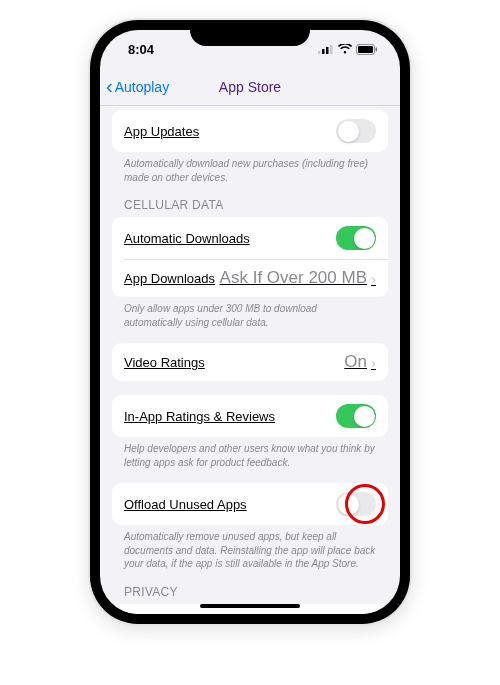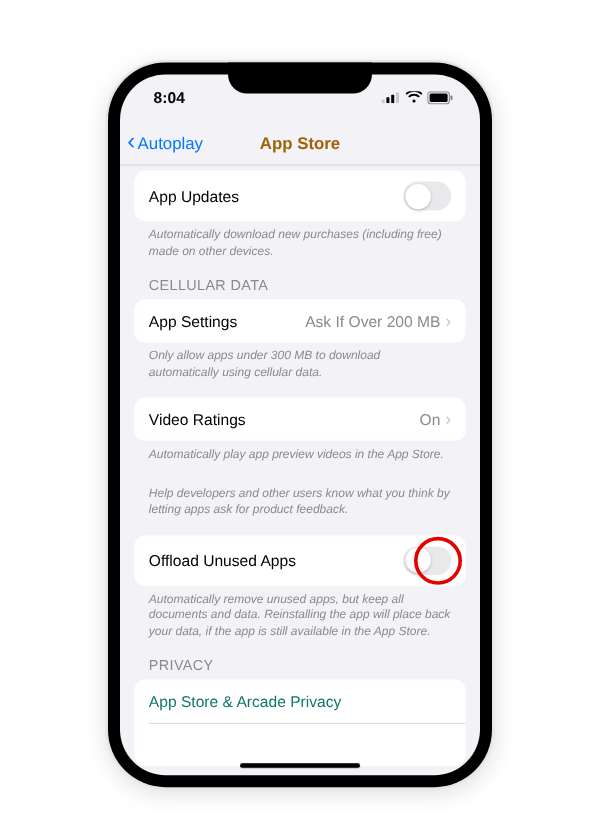--- a/index.html
+++ b/index.html
@@ -15,21 +15,20 @@
       padding: 20px 0;
     }
     .phone-frame {
       width: 320px;
       height: 604px;
       background: #000;
       border-radius: 48px;
       padding: 10px;
       box-shadow: 0 0 0 2px #e5e5e5, 0 4px 20px rgba(0,0,0,0.15);
       position: relative;
-      margin-top: 32px;
     }
     .phone-inner {
       width: 100%;
       height: 100%;
       background: #f2f2f7;
       border-radius: 38px;
       overflow: hidden;
       position: relative;
     }
     .notch {
@@ -77,22 +76,22 @@
     .back-chevron {
       font-size: 20px;
       font-weight: 500;
       margin-right: 2px;
     }
     .nav-title {
       position: absolute;
       left: 50%;
       transform: translateX(-50%);
       font-size: 14px;
-      font-weight: 700;
-      color: #a16207;
+      font-weight: 400;
+      color: #4c1d95;
     }
     .content {
       height: calc(100% - 76px);
       overflow-y: auto;
       padding-bottom: 20px;
     }
     .group {
       margin: 0 12px;
     }
     .section-header {
@@ -114,36 +113,37 @@
       border-radius: 9px;
       overflow: hidden;
     }
     .cell {
       display: flex;
       align-items: center;
       justify-content: space-between;
       padding: 9px 12px;
       min-height: 36px;
       position: relative;
+      text-decoration: underline;
     }
     .cell + .cell::before {
       content: "";
       position: absolute;
       top: 0;
       left: 12px;
       right: 0;
       height: 0.5px;
       background: rgba(0,0,0,0.12);
     }
     .cell-label {
       font-size: 13px;
       color: #000;
     }
     .cell-value {
-      font-size: 13px;
+      font-size: 17px;
       color: #8a8a8e;
       margin-left: auto;
       margin-right: 4px;
     }
     .cell-link {
       font-size: 13px;
       color: #0f766e;
     }
     .chevron {
       color: #c7c7cc;
@@ -252,40 +252,53 @@
               </div>
           </div>
         </div>
         <div class="section-footer">Automatically download new purchases (including free) made on other devices.</div>
       </div>
 
       <div class="group">
         <div class="section-header">CELLULAR DATA</div>
         <div class="cell-group">
           <div class="cell">
-            <span class="cell-label">App Settings</span>
+            <span class="cell-label">Automatic Downloads</span>
+            <div class="toggle on">
+                <div class="toggle-knob"></div>
+              </div>
+          </div>
+          <div class="cell">
+            <span class="cell-label">App Downloads</span>
             <span class="cell-value">Ask If Over 200 MB</span>
             <span class="chevron">›</span>
           </div>
         </div>
         <div class="section-footer">Only allow apps under 300 MB to download automatically using cellular data.</div>
       </div>
 
       <div class="group" style="margin-top:14px;">
         <div class="cell-group">
           <div class="cell">
             <span class="cell-label">Video Ratings</span>
             <span class="cell-value">On</span>
             <span class="chevron">›</span>
           </div>
         </div>
-        <div class="section-footer">Automatically play app preview videos in the App Store.</div>
       </div>
 
       <div class="group" style="margin-top:14px;">
+        <div class="cell-group">
+          <div class="cell">
+            <span class="cell-label">In-App Ratings &amp; Reviews</span>
+            <div class="toggle on">
+                <div class="toggle-knob"></div>
+              </div>
+          </div>
+        </div>
         <div class="section-footer">Help developers and other users know what you think by letting apps ask for product feedback.</div>
       </div>
 
       <div class="group" style="margin-top:14px;">
         <div class="cell-group">
           <div class="cell" style="position:relative;gap:48px;">
             <span class="cell-label">Offload Unused Apps</span>
             <div class="toggle off">
                 <div class="toggle-knob"></div>
               </div>

